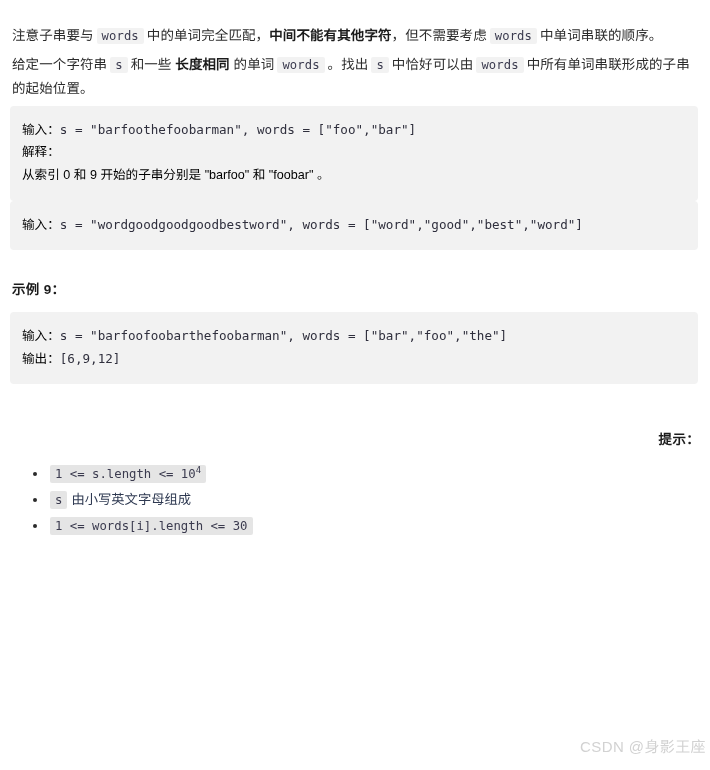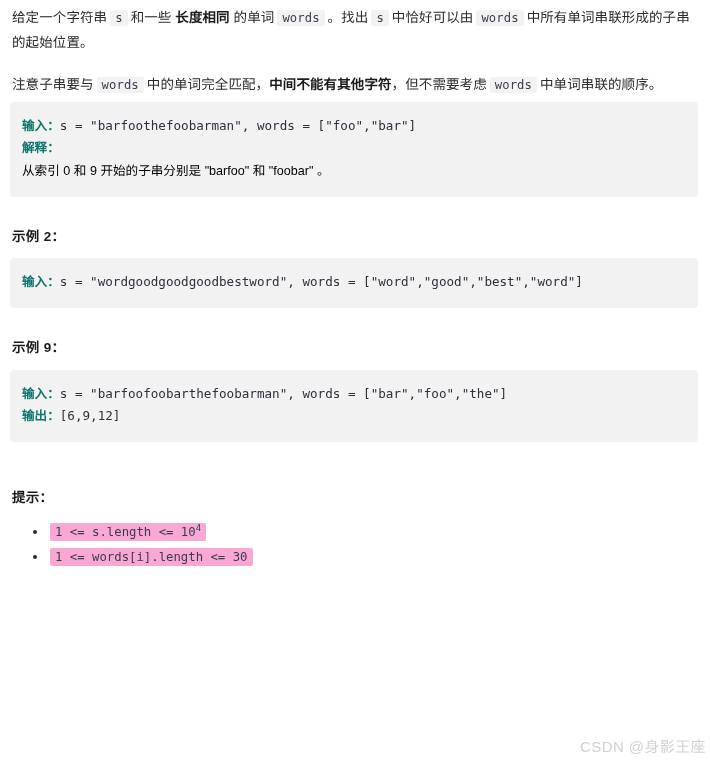--- a/index.html
+++ b/index.html
@@ -71,35 +71,36 @@
   .codeblock .line {
     font-family: "DejaVu Sans Mono", "Liberation Mono", monospace;
     font-size: 12.6px;
     color: #2f2f3d;
     line-height: 1.72;
     white-space: pre-wrap;
     word-break: break-word;
   }
   .codeblock .line .lbl {
     font-family: "Liberation Sans", "DejaVu Sans", sans-serif;
-    font-weight: bold;
-    color: #0f766e;
+    font-weight: normal;
+    color: #000000;
   }
   .codeblock .line .cn {
     font-family: "Liberation Sans", "DejaVu Sans", sans-serif;
     color: #000000;
   }
 
   
   .hint-heading {
     font-weight: bold;
     font-size: 13.5px;
     color: #1b1b1b;
     margin: 44px 0 12px 2px;
     letter-spacing: .3px;
+    text-align: right;
   }
   ul.hints {
     margin: 0;
     padding-left: 40px;
     list-style: none;
   }
   ul.hints li {
     position: relative;
     margin-bottom: 5px;
     line-height: 1.55;
@@ -110,21 +111,21 @@
     position: absolute;
     left: -17px;
     top: 8px;
     width: 4px;
     height: 4px;
     background: #2b2b2b;
     border-radius: 50%;
   }
   ul.hints code.chip {
     font-family: "DejaVu Sans Mono", "Liberation Mono", monospace;
-    background: #f9a8d4;
+    background: #e5e5e5;
     color: #3b3b4f;
     font-size: 12.3px;
     padding: 2px 5px;
     border-radius: 2px;
     white-space: nowrap;
   }
   ul.hints .cn-after {
     color: #2f3a52;
     font-size: 13.3px;
     margin-left: 4px;
@@ -141,43 +142,43 @@
     font-family: "Liberation Sans", "DejaVu Sans", sans-serif;
     letter-spacing: .4px;
     user-select: none;
   }
 </style>
 </head>
 <body>
 
 <div class="page">
 
+  <p class="para second"><span>注意子串要与</span><code class="inline">words</code><span>中的单词完全匹配，</span><span class="bold">中间不能有其他字符</span><span>，但不需要考虑</span><code class="inline">words</code><span>中单词串联的顺序。</span></p>
+
   <p class="para"><span>给定一个字符串</span><code class="inline">s</code><span>和一些</span> <span class="bold">长度相同</span> <span>的单词</span><code class="inline">words</code><span>。找出</span><code class="inline">s</code><span>中恰好可以由</span><code class="inline">words</code><span>中所有单词串联形成的子串的起始位置。</span></p>
-
-  <p class="para second"><span>注意子串要与</span><code class="inline">words</code><span>中的单词完全匹配，</span><span class="bold">中间不能有其他字符</span><span>，但不需要考虑</span><code class="inline">words</code><span>中单词串联的顺序。</span></p>
 
   <div class="codeblock">
     <div class="line"><span class="lbl">输入：</span><span>s = "barfoothefoobarman", words = ["foo","bar"]</span></div>
     <div class="line"><span class="lbl">解释：</span><span></span></div>
     <div class="line"><span class="cn">从索引 0 和 9 开始的子串分别是 "barfoo" 和 "foobar" 。</span></div>
   </div>
 
-  <div class="ex-heading rest">示例 2：</div>
   <div class="codeblock">
     <div class="line"><span class="lbl">输入：</span><span>s = "wordgoodgoodgoodbestword", words = ["word","good","best","word"]</span></div>
   </div>
 
   <div class="ex-heading rest">示例 9：</div>
   <div class="codeblock">
     <div class="line"><span class="lbl">输入：</span><span>s = "barfoofoobarthefoobarman", words = ["bar","foo","the"]</span></div>
     <div class="line"><span class="lbl">输出：</span><span>[6,9,12]</span></div>
   </div>
 
   <div class="hint-heading">提示：</div>
   <ul class="hints">
     <li><code class="chip"><span>1 &lt;= s.length &lt;= 10</span><sup>4</sup></code></li>
+    <li><code class="chip"><span>s</span></code><span class="cn-after">由小写英文字母组成</span></li>
     <li><code class="chip"><span>1 &lt;= words[i].length &lt;= 30</span></code></li>
 
   </ul>
 
 </div>
 
 <div class="watermark">CSDN @身影王座</div>
 
 </body></html>

